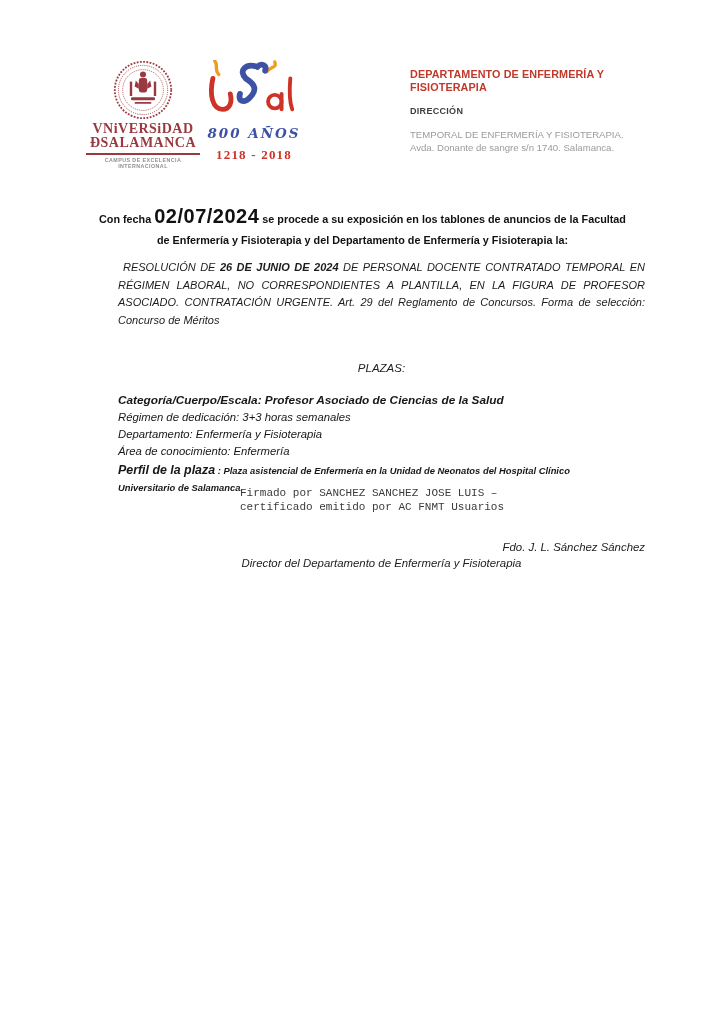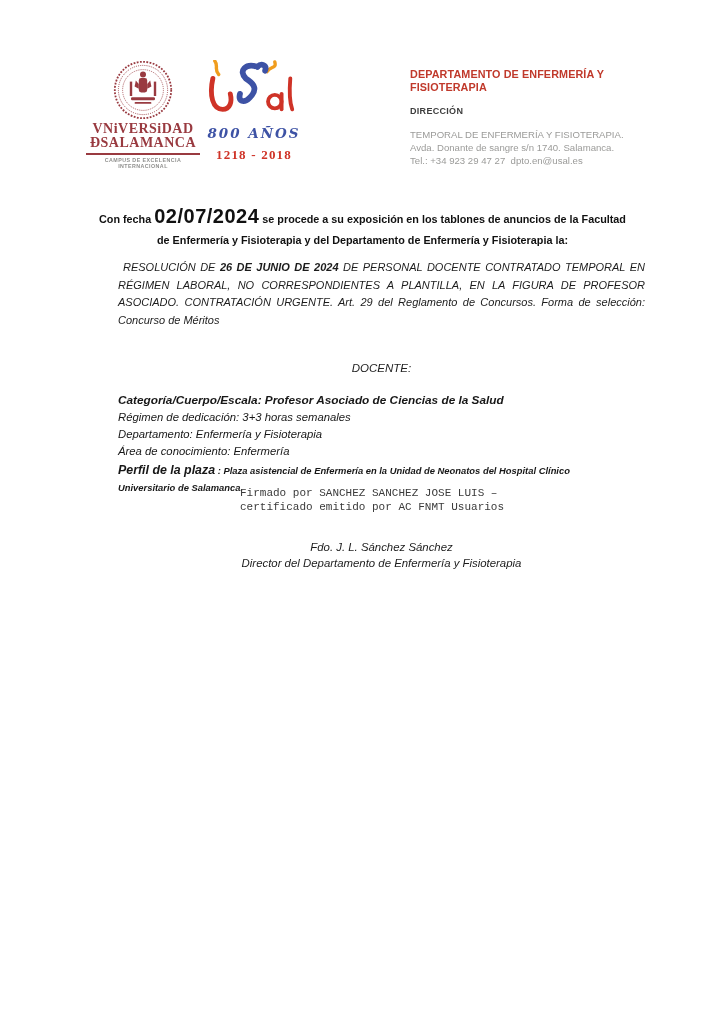--- a/index.html
+++ b/index.html
@@ -42,21 +42,21 @@
   .details .cat{font-weight:bold;font-size:11.8px;line-height:17px;}
   .details .row{font-size:11.3px;line-height:17px;}
   .details .perfil{line-height:15px;margin-top:1px;width:455px;}
   .details .perfil-label{font-weight:bold;font-size:12.4px;}
   .details .perfil-sep{font-weight:bold;font-size:9.4px;}
   .details .perfil-value{font-weight:bold;font-size:9.4px;}
 
   .digital-sig{position:absolute;left:240px;top:487px;font-family:"Liberation Mono", monospace;font-size:11px;line-height:13.6px;color:var(--mono-gray,#3a3a3a);}
 
   .handsig{position:absolute;left:118px;top:539px;width:527px;text-align:center;font-style:italic;font-size:11.4px;line-height:16px;color:#1c1c1c;}
-  .handsig .name{font-family:"Liberation Sans", sans-serif;}
+  .handsig .name{font-family:"Liberation Sans", sans-serif;text-align:right;}
 </style>
 </head>
 <body>
 
 <div class="page">
 
   <div class="seal-block">
     <svg class="seal-svg" width="60" height="60" viewBox="0 0 100 100">
       <g fill="none" stroke="currentColor">
         <circle cx="50" cy="50" r="47" stroke-width="3" stroke-dasharray="3 2.4"></circle>
@@ -95,36 +95,35 @@
     <div class="usal-years">800 AÑOS</div>
     <div class="usal-dates">1218 - 2018</div>
   </div>
 
   <div class="dept-block">
     <div class="dept-title">DEPARTAMENTO DE ENFERMERÍA Y FISIOTERAPIA</div>
     <div class="dept-sub">DIRECCIÓN</div>
     <div class="dept-address">
       <div>TEMPORAL DE ENFERMERÍA Y FISIOTERAPIA.</div>
       <div>Avda. Donante de sangre s/n 1740. Salamanca.</div>
-      <div>Tel.: +34 923 29 47 27 &nbsp;dpto.en@usal.es</div>
     </div>
   </div>
 
   <div class="announce">
     <div class="l1">
       <span>Con fecha </span><span class="big-date">02/07/2024</span><span> se procede a su exposición en los tablones de anuncios de la Facultad</span>
     </div>
     <div class="l2">de Enfermería y Fisioterapia y del Departamento de Enfermería y Fisioterapia la:</div>
   </div>
 
   <div class="resolution">
     <span>RESOLUCIÓN DE </span><b>26 DE JUNIO DE 2024</b><span> DE PERSONAL DOCENTE CONTRATADO TEMPORAL EN RÉGIMEN LABORAL, NO CORRESPONDIENTES A PLANTILLA, EN LA FIGURA DE PROFESOR ASOCIADO. CONTRATACIÓN URGENTE. Art. 29 del Reglamento de Concursos. Forma de selección: Concurso de Méritos</span>
   </div>
 
-  <div class="plazas-head">DOCENTE:</div>
+  <div class="plazas-head">PLAZAS:</div>
 
   <div class="details">
     <div class="cat">Categoría/Cuerpo/Escala: Profesor Asociado de Ciencias de la Salud</div>
     <div class="row">Régimen de dedicación: 3+3 horas semanales</div>
     <div class="row">Departamento: Enfermería y Fisioterapia</div>
     <div class="row">Área de conocimiento: Enfermería</div>
     <div class="perfil">
       <span class="perfil-label">Perfil de la plaza</span><span class="perfil-sep"> : </span><span class="perfil-value">Plaza asistencial de Enfermería en la Unidad de Neonatos del Hospital Clínico Universitario de Salamanca.</span>
     </div>
   </div>

